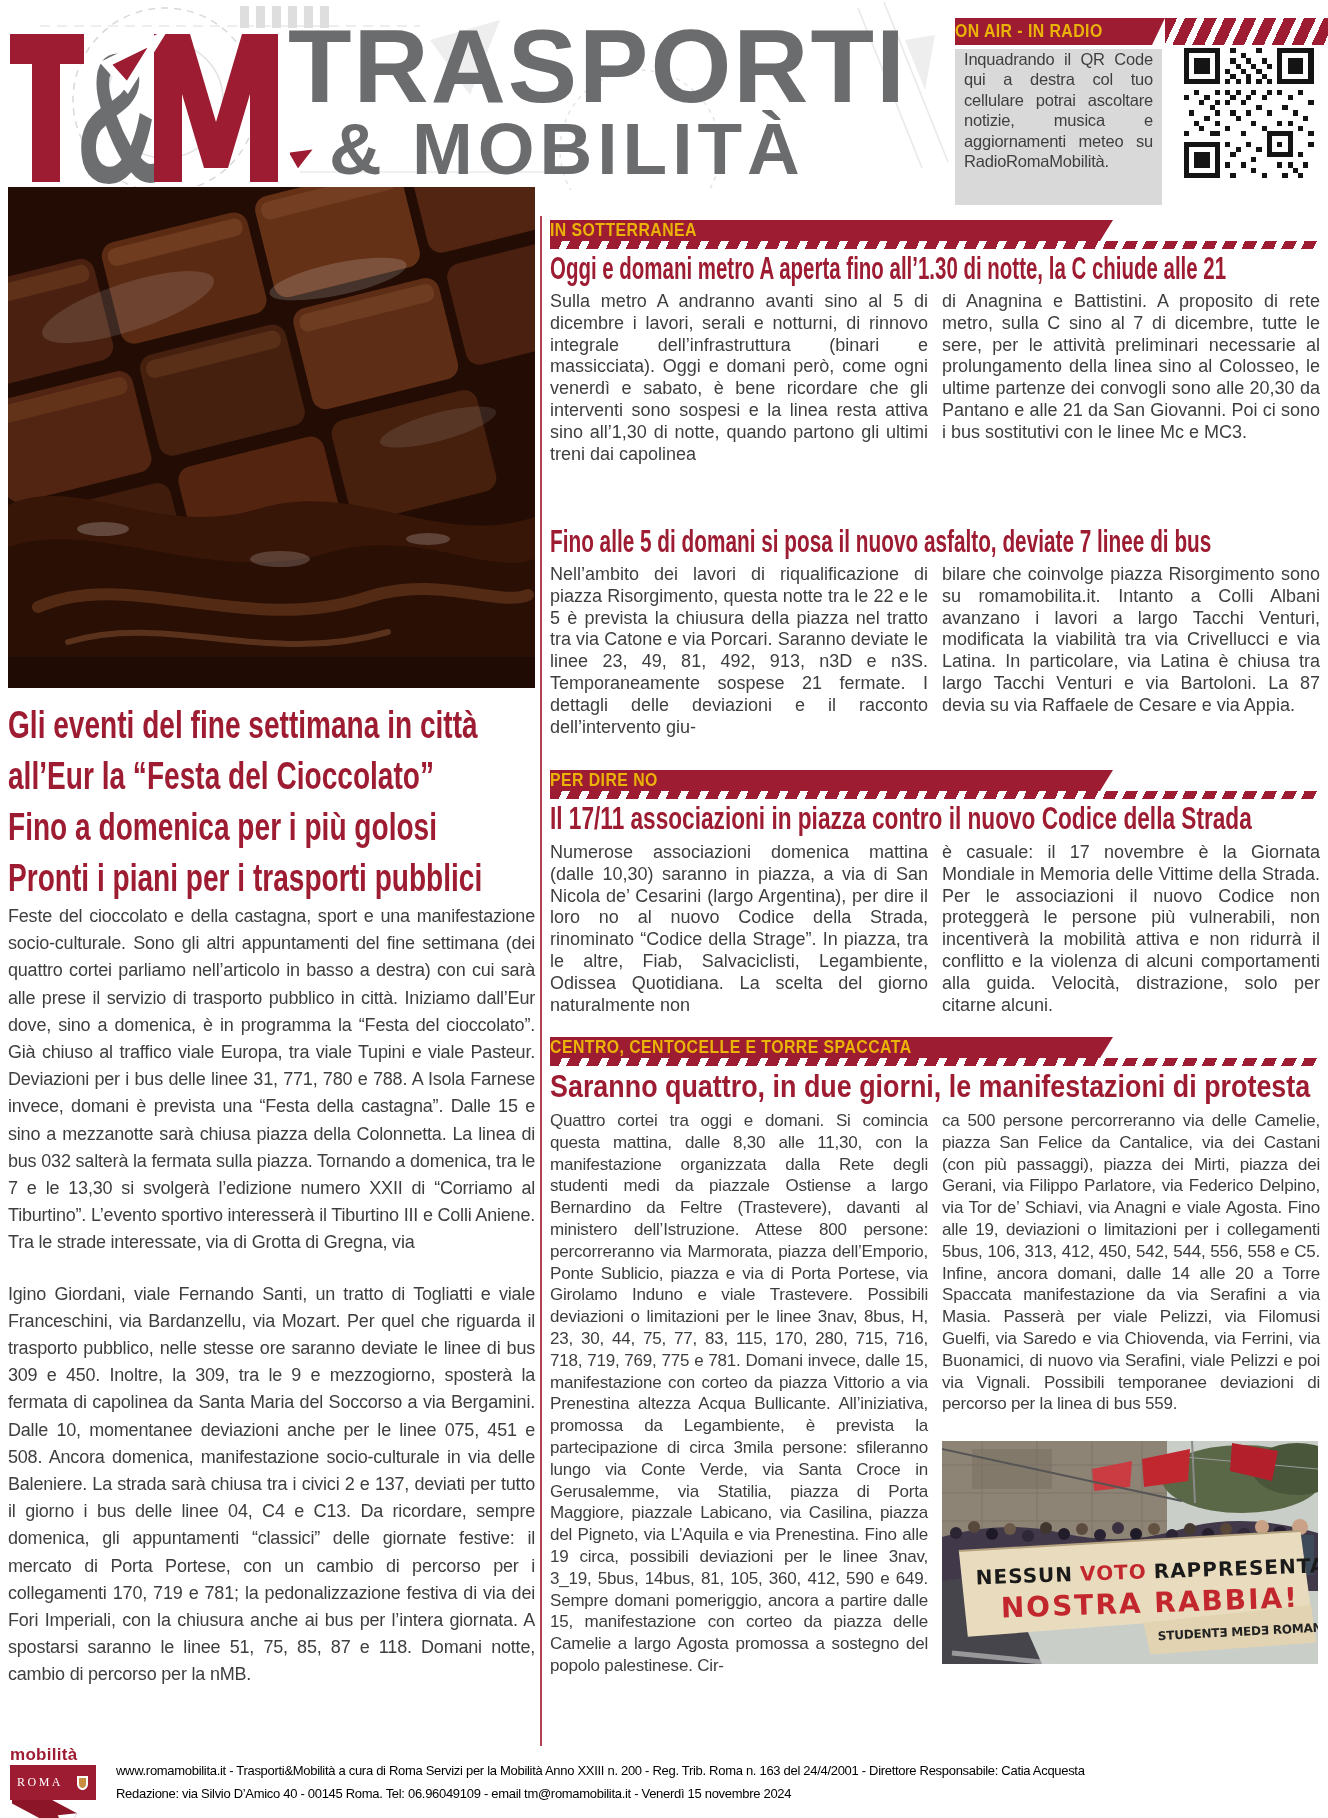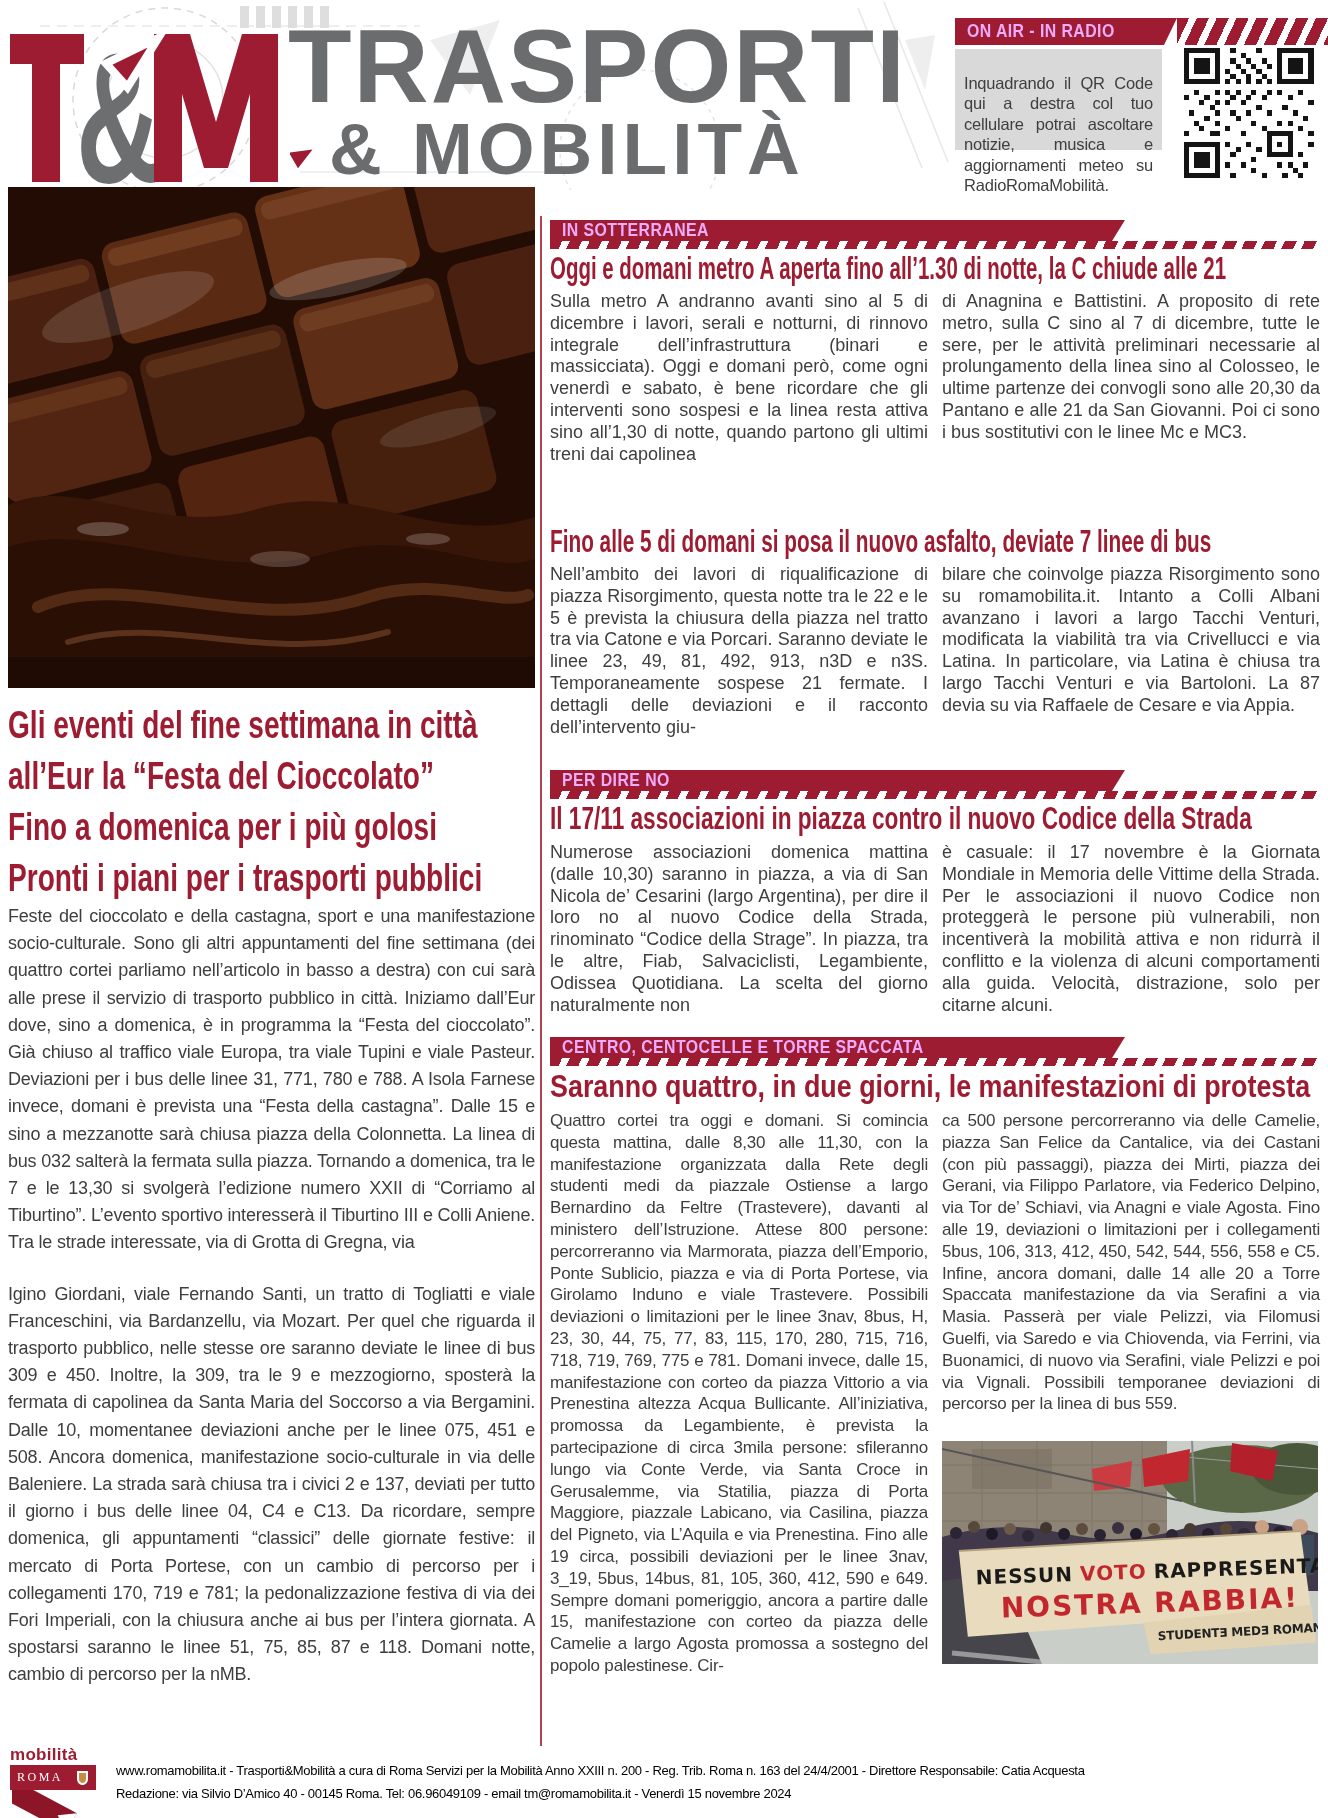--- a/index.html
+++ b/index.html
@@ -10,27 +10,27 @@
   
   .hdr-texture{position:absolute;left:0;top:0;z-index:0;}
   .tm-logo{position:absolute;left:6px;top:20px;z-index:1;}
   .masthead1{position:absolute;left:288px;top:14px;font-size:104px;line-height:104px;
              font-weight:bold;color:var(--gray);letter-spacing:2px;z-index:1;}
   .masthead2{position:absolute;left:290px;top:112px;display:flex;align-items:flex-start;gap:13px;z-index:1;}
   .masthead2 .amp-row{font-size:73px;line-height:73px;font-weight:bold;color:var(--gray);letter-spacing:5px;}
   .mini-arrow{margin-top:30px;}
 
   .radio-banner{position:absolute;left:955px;top:18px;width:373px;height:27px;display:flex;}
-  .kb-solid{background:var(--red);color:#f0abfc;display:flex;align-items:center;padding-left:12px;
+  .kb-solid{background:var(--red);color:#eab308;display:flex;align-items:center;
             clip-path:polygon(0 0,100% 0,calc(100% - 13px) 100%,0 100%);}
   .radio-banner .kb-solid{width:210px;}
   .kb-label{font-weight:bold;font-size:18px;white-space:nowrap;transform:scaleX(.88);transform-origin:0 50%;letter-spacing:.5px;}
   .kb-stripes{flex:1;background:repeating-linear-gradient(115deg,var(--red) 0 11px,#fff 11px 18px);}
-  .radio-box{position:absolute;left:955px;top:49px;width:207px;height:101px;background:#d9d9d9;
-             box-sizing:border-box;padding:24px 9px;font-size:16.5px;line-height:20.4px;
+  .radio-box{position:absolute;left:955px;top:49px;width:207px;height:156px;background:#d9d9d9;
+             box-sizing:border-box;padding:0 9px;font-size:16.5px;line-height:20.4px;
              text-align:justify;color:#3f3f3f;letter-spacing:-.2px;}
   .qr{position:absolute;left:1172px;top:48px;}
 
   
   .choco{position:absolute;left:8px;top:187px;}
   .feature-head{position:absolute;left:8px;top:699px;z-index:2;}
   .feature-head .hl{height:51px;white-space:nowrap;}
   .feature-head .hl span{display:inline-block;font-size:39px;line-height:51px;font-weight:bold;
                          color:var(--red);transform:scaleX(.72);transform-origin:0 50%;}
   .feature-body{position:absolute;left:8px;top:903px;width:527px;display:flex;gap:24px;flex-direction:column;}
@@ -49,21 +49,21 @@
   .hs4{font-size:32px !important;transform:scaleX(.84);}
   .art-body{position:absolute;left:550px;width:770px;display:flex;gap:14px;}
   .art-body .col{flex:1;text-align:justify;color:var(--txt);}
   .b123 .col{font-size:18px;line-height:21.8px;}
   .b4 .col{font-size:17px;line-height:21.8px;letter-spacing:-.2px;}
   .protest{display:block;margin-top:26px;}
 
   
   .footer{position:absolute;left:8px;top:1747px;width:1312px;height:71px;}
   .fbrand{position:absolute;left:2px;top:-2px;font-size:17px;color:var(--red);font-weight:bold;letter-spacing:.3px;}
-  .froma{position:absolute;left:2px;top:18px;width:86px;height:25px;background:var(--red);
+  .froma{position:absolute;left:2px;top:18px;width:86px;height:35px;background:var(--red);
          display:flex;align-items:center;justify-content:space-between;padding:0 7px;box-sizing:border-box;z-index:2;}
   .froma .roma-txt{color:#fff;font-family:"Liberation Serif",serif;font-size:12px;letter-spacing:2.5px;}
   .ftail{position:absolute;left:4px;top:34px;z-index:1;}
   .ftext{position:absolute;left:108px;top:12px;font-size:13px;line-height:23px;
          letter-spacing:-.3px;color:#000000;white-space:nowrap;}
 </style>
 </head>
 <body>
 
 <div class="page">

